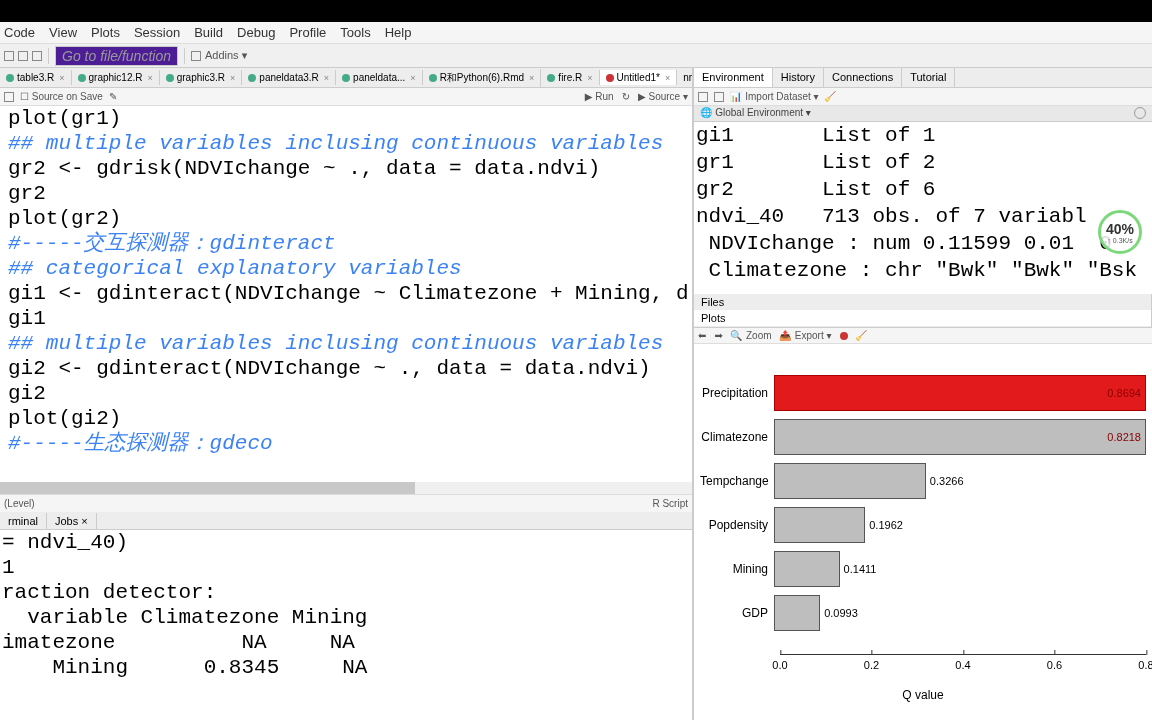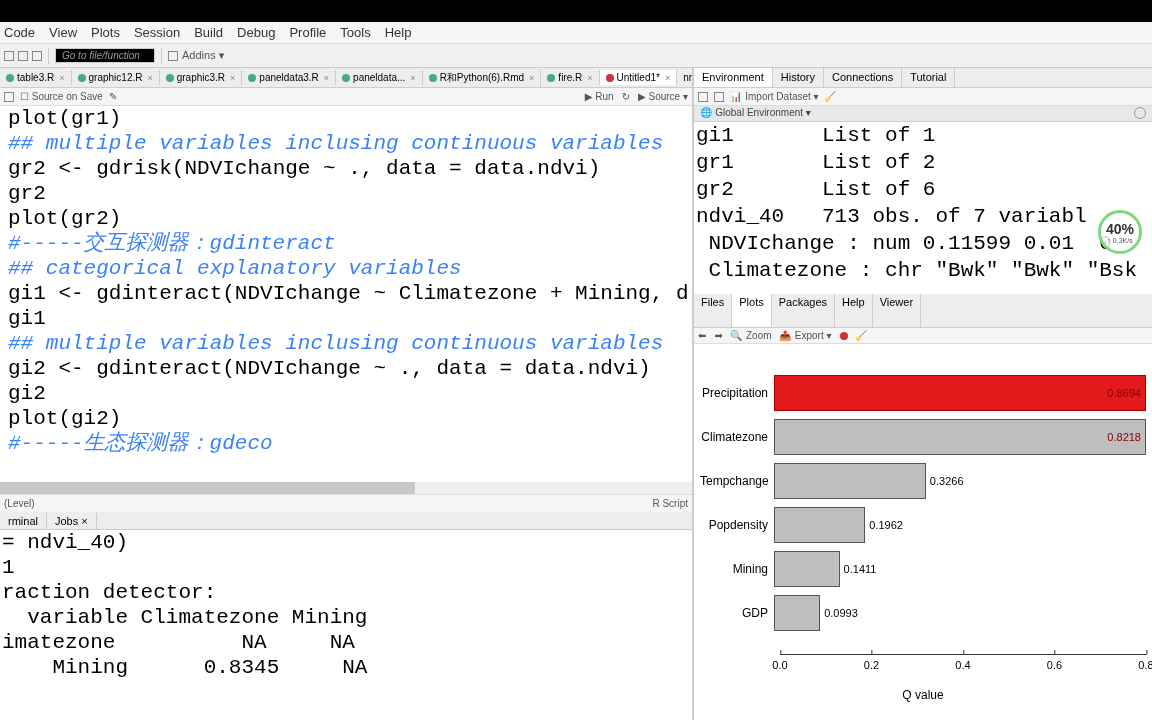--- a/index.html
+++ b/index.html
@@ -2,21 +2,21 @@
 <html><head>
 <meta charset="utf-8">
 <style>
 * { margin: 0; padding: 0; box-sizing: border-box; }
 body { font-family: "Segoe UI", Arial, sans-serif; font-size: 12px; background: #fff; overflow: hidden; width: 1152px; height: 720px; }
 .titlebar { height: 22px; background: #000; }
 .menubar { height: 22px; background: #f5f5f5; display: flex; align-items: center; padding: 0 4px; gap: 14px; font-size: 13px; color: #333; border-bottom: 1px solid #ddd; }
 .menubar span { cursor: pointer; }
 .toolbar { height: 24px; background: #f0f0f0; border-bottom: 1px solid #ccc; display: flex; align-items: center; padding: 0 4px; gap: 4px; font-size: 11px; color: #555; }
 .toolbar .sep { width: 1px; height: 16px; background: #ccc; margin: 0 2px; }
-.gotofile { border: 1px solid #ccc; padding: 1px 6px; color: #999; font-style: italic; font-size: 10px; background: #000000; min-width: 100px; }
+.gotofile { border: 1px solid #ccc; padding: 1px 6px; color: #999; font-style: italic; font-size: 14px; background: #4c1d95; min-width: 100px; }
 .ide-body { display: flex; height: 652px; }
 .left-pane { width: 694px; display: flex; flex-direction: column; border-right: 2px solid #ccc; }
 .right-pane { flex: 1; display: flex; flex-direction: column; }
 .tabs { height: 20px; background: #ededed; display: flex; align-items: center; font-size: 10px; border-bottom: 1px solid #ccc; overflow: hidden; }
 .tab { padding: 2px 6px; border-right: 1px solid #ccc; display: flex; align-items: center; gap: 3px; white-space: nowrap; }
 .tab.active { background: #fff; }
 .tab .dot { width: 8px; height: 8px; border-radius: 50%; display: inline-block; }
 .dot-green { background: #4a8; }
 .dot-red { background: #c33; }
 .tab .x { color: #888; font-size: 9px; margin-left: 2px; }
@@ -30,21 +30,21 @@
 .console-tabs { height: 18px; background: #ededed; display: flex; align-items: center; font-size: 11px; border-bottom: 1px solid #ccc; }
 .console-tabs .tab2 { padding: 2px 8px; border-right: 1px solid #ccc; }
 .console-path { height: 14px; font-size: 10px; color: #777; padding: 0 4px; border-bottom: 1px solid #eee; }
 .console { flex: 0 0 190px; font-family: "Courier New", monospace; font-size: 21px; line-height: 25px; overflow: hidden; white-space: pre; color: #000; position: relative; padding-left: 2px; }
 .right-tabs { height: 20px; background: #ededed; display: flex; font-size: 11px; border-bottom: 1px solid #ccc; }
 .right-tabs .rt { padding: 3px 8px; border-right: 1px solid #ccc; cursor: pointer; }
 .right-tabs .rt.active { background: #fff; }
 .env-toolbar { height: 18px; background: #f5f5f5; border-bottom: 1px solid #ddd; display: flex; align-items: center; font-size: 10px; padding: 0 4px; gap: 6px; color: #555; }
 .env-header { height: 16px; background: #e8e8e8; font-size: 10px; padding: 1px 6px; color: #444; border-bottom: 1px solid #ccc; display: flex; justify-content: space-between; }
 .env-list { flex: 0 0 172px; font-family: "Courier New", monospace; font-size: 21px; line-height: 27px; overflow: hidden; white-space: pre; padding-left: 2px; color: #000; }
-.viewer-tabs { height: 34px; background: #ededed; display: flex; font-size: 11px; border-bottom: 1px solid #ccc; }
+.viewer-tabs { height: 34px; background: #ededed; display: flex; font-size: 11px; border-bottom: 1px solid #ccc; flex-direction: column; }
 .viewer-tabs .rt { padding: 2px 7px; border-right: 1px solid #ccc; cursor: pointer; }
 .viewer-tabs .rt.active { background: #fff; }
 .viewer-toolbar { height: 16px; background: #f5f5f5; border-bottom: 1px solid #ddd; display: flex; align-items: center; font-size: 10px; padding: 0 4px; gap: 8px; color: #555; }
 .plot-area { flex: 1; position: relative; background: #fff; padding: 30px 6px 10px 6px; }
 .chart { position: relative; width: 100%; height: 280px; }
 .bar-row { display: flex; align-items: center; height: 38px; margin-bottom: 6px; }
 .bar-label { width: 74px; text-align: right; font-size: 12px; padding-right: 6px; color: #000; }
 .bar-track { flex: 1; position: relative; height: 36px; }
 .bar { position: absolute; top: 0; height: 100%; background: #bebebe; border: 1px solid #555; left: 0; }
 .bar.red { background: #e31a1c; border-color: #a00; }

